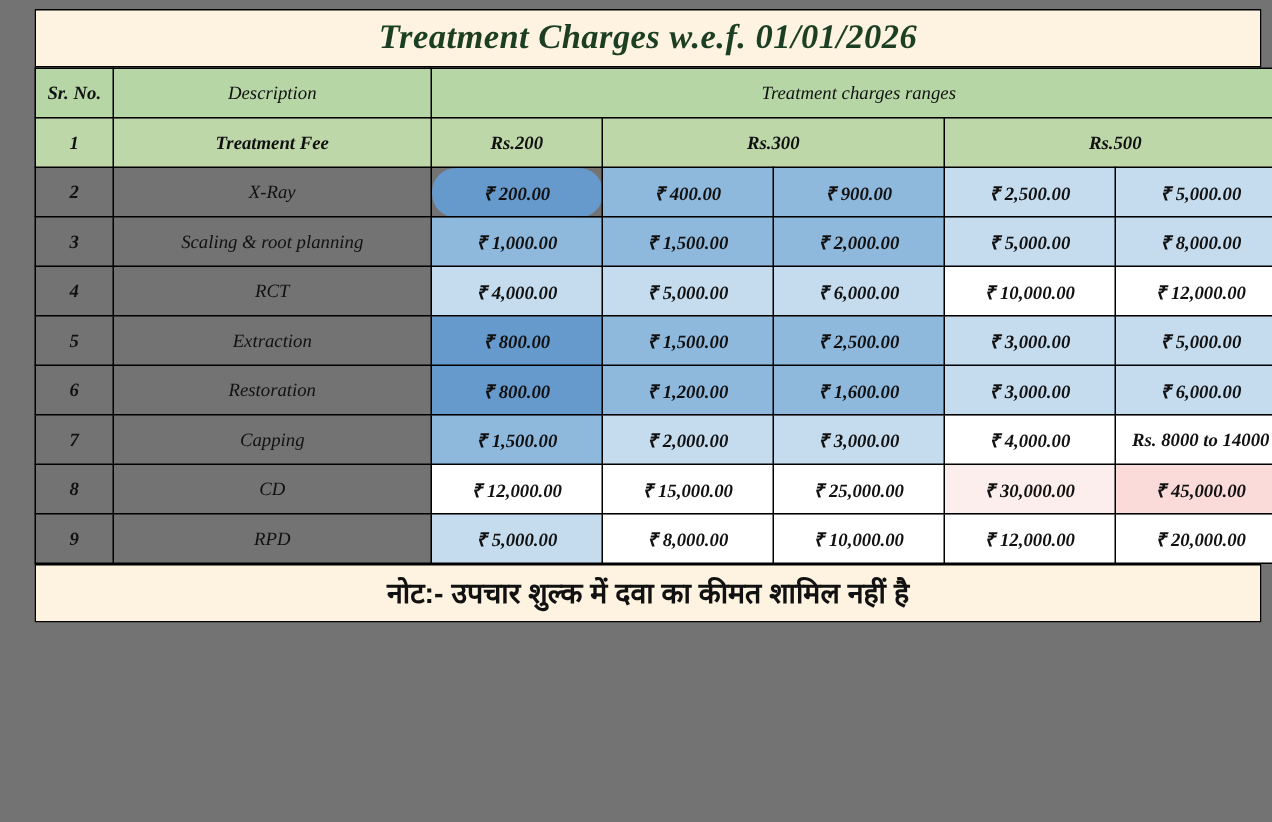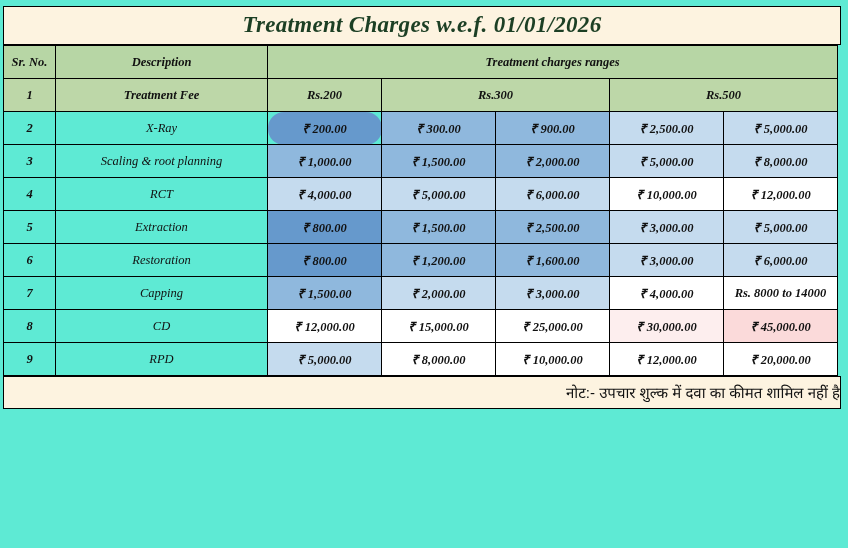--- a/index.html
+++ b/index.html
@@ -10,22 +10,22 @@
   body {
     width: 848px;
     height: 548px;
     font-family: "Liberation Serif", serif;
     overflow: hidden;
   }
   #page {
     width: 848px;
     height: 548px;
     box-sizing: border-box;
-    background: #5eead4;
-    padding: 6px 7px 6px 3px;
+    background: #737373;
+    padding: 6px 7px 6px 23px;
     position: relative;
   }
   .title-bar {
     border: 1px solid #000;
     background: #fdf3e0;
     text-align: center;
     font-style: italic;
     font-weight: bold;
     font-size: 23px;
     color: #1c3f24;
@@ -45,21 +45,21 @@
     font-style: italic;
     font-size: 12.5px;
     padding: 0;
     height: 32px;
     text-align: center;
     vertical-align: middle;
     color: #111;
   }
   .hdr {
     background: #b7d6a5;
-    font-weight: bold;
+    font-weight: normal;
     font-style: italic;
     font-size: 13.5px;
     color: #1a1a1a;
     height: 24px;
   }
   .consult {
     background: #bdd7a8;
     font-weight: bold;
     font-size: 13.5px;
     height: 56px;
@@ -69,23 +69,23 @@
     width: 212px;
     text-align: left;
     padding-left: 10px;
     font-size: 13px;
   }
   .hdr.desc { text-align: center; padding-left: 0; }
   .amt { font-size: 12px; font-weight: bold; font-style: italic; }
   .note-bar {
     border: 1px solid #000;
     background: #fdf3e0;
-    text-align: right;
-    font-size: 15px;
-    font-weight: normal;
+    text-align: center;
+    font-size: 19px;
+    font-weight: bold;
     color: #111;
     padding: 5px 0 6px 0;
     font-family: "Liberation Sans", sans-serif;
     font-style: normal;
     margin-top: 0;
   }
 </style>
 </head>
 <body>
 
@@ -113,21 +113,21 @@
         <td class="srno consult">1</td>
         <td class="desc consult">Treatment Fee</td>
         <td class="consult">Rs.200</td>
         <td class="consult" colspan="2">Rs.300</td>
         <td class="consult" colspan="2">Rs.500</td>
       </tr>
     <tr>
           <td class="srno">2</td>
           <td class="desc">X-Ray</td>
           <td class="amt" style="background: rgb(102, 153, 204); border-radius: 16px;">₹  200.00</td>
-          <td class="amt" style="background: rgb(143, 184, 221);">₹  300.00</td>
+          <td class="amt" style="background: rgb(143, 184, 221);">₹  400.00</td>
           <td class="amt" style="background: rgb(143, 184, 221);">₹  900.00</td>
           <td class="amt" style="background: rgb(197, 219, 238);">₹  2,500.00</td>
           <td class="amt" style="background: rgb(197, 219, 238);">₹  5,000.00</td>
         </tr>
         <tr>
           <td class="srno">3</td>
           <td class="desc">Scaling &amp; root planning</td>
           <td class="amt" style="background: rgb(143, 184, 221);">₹  1,000.00</td>
           <td class="amt" style="background: rgb(143, 184, 221);">₹  1,500.00</td>
           <td class="amt" style="background: rgb(143, 184, 221);">₹  2,000.00</td>

